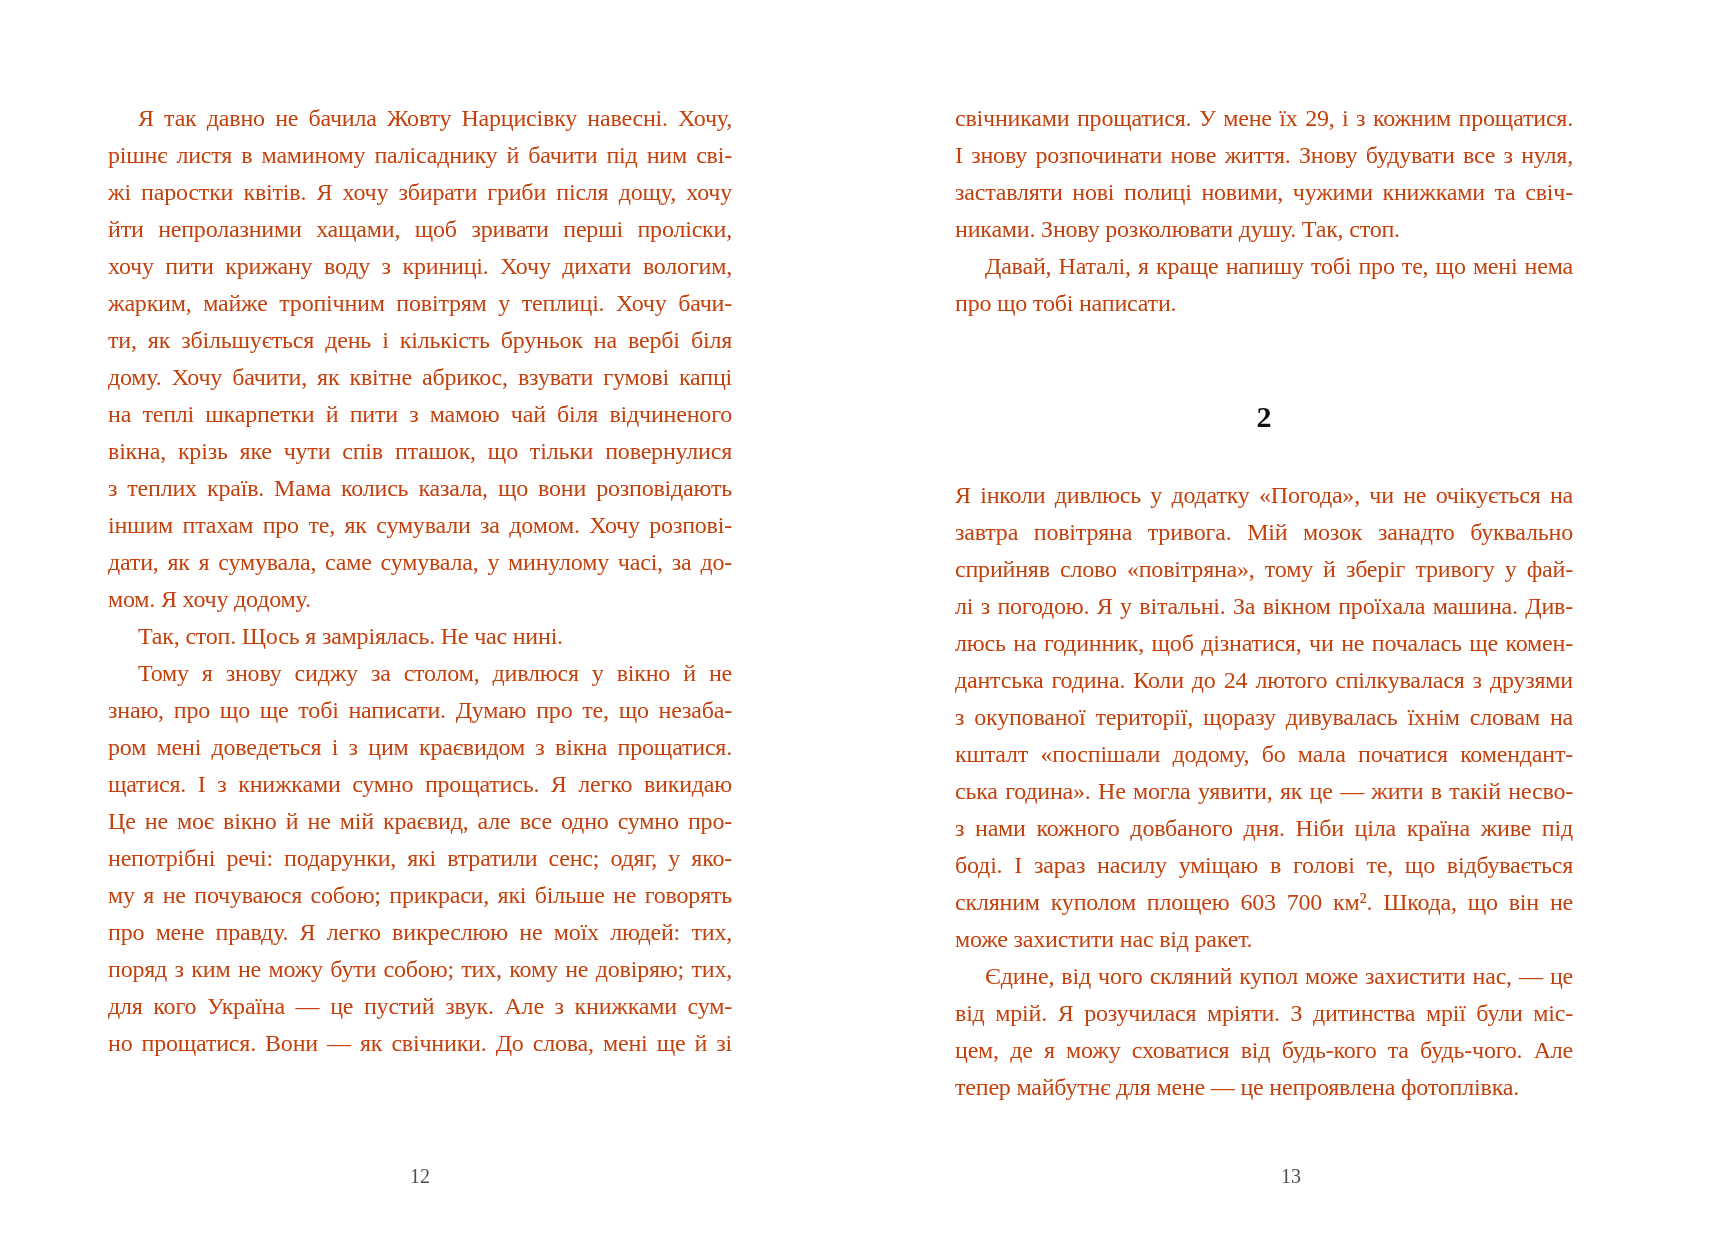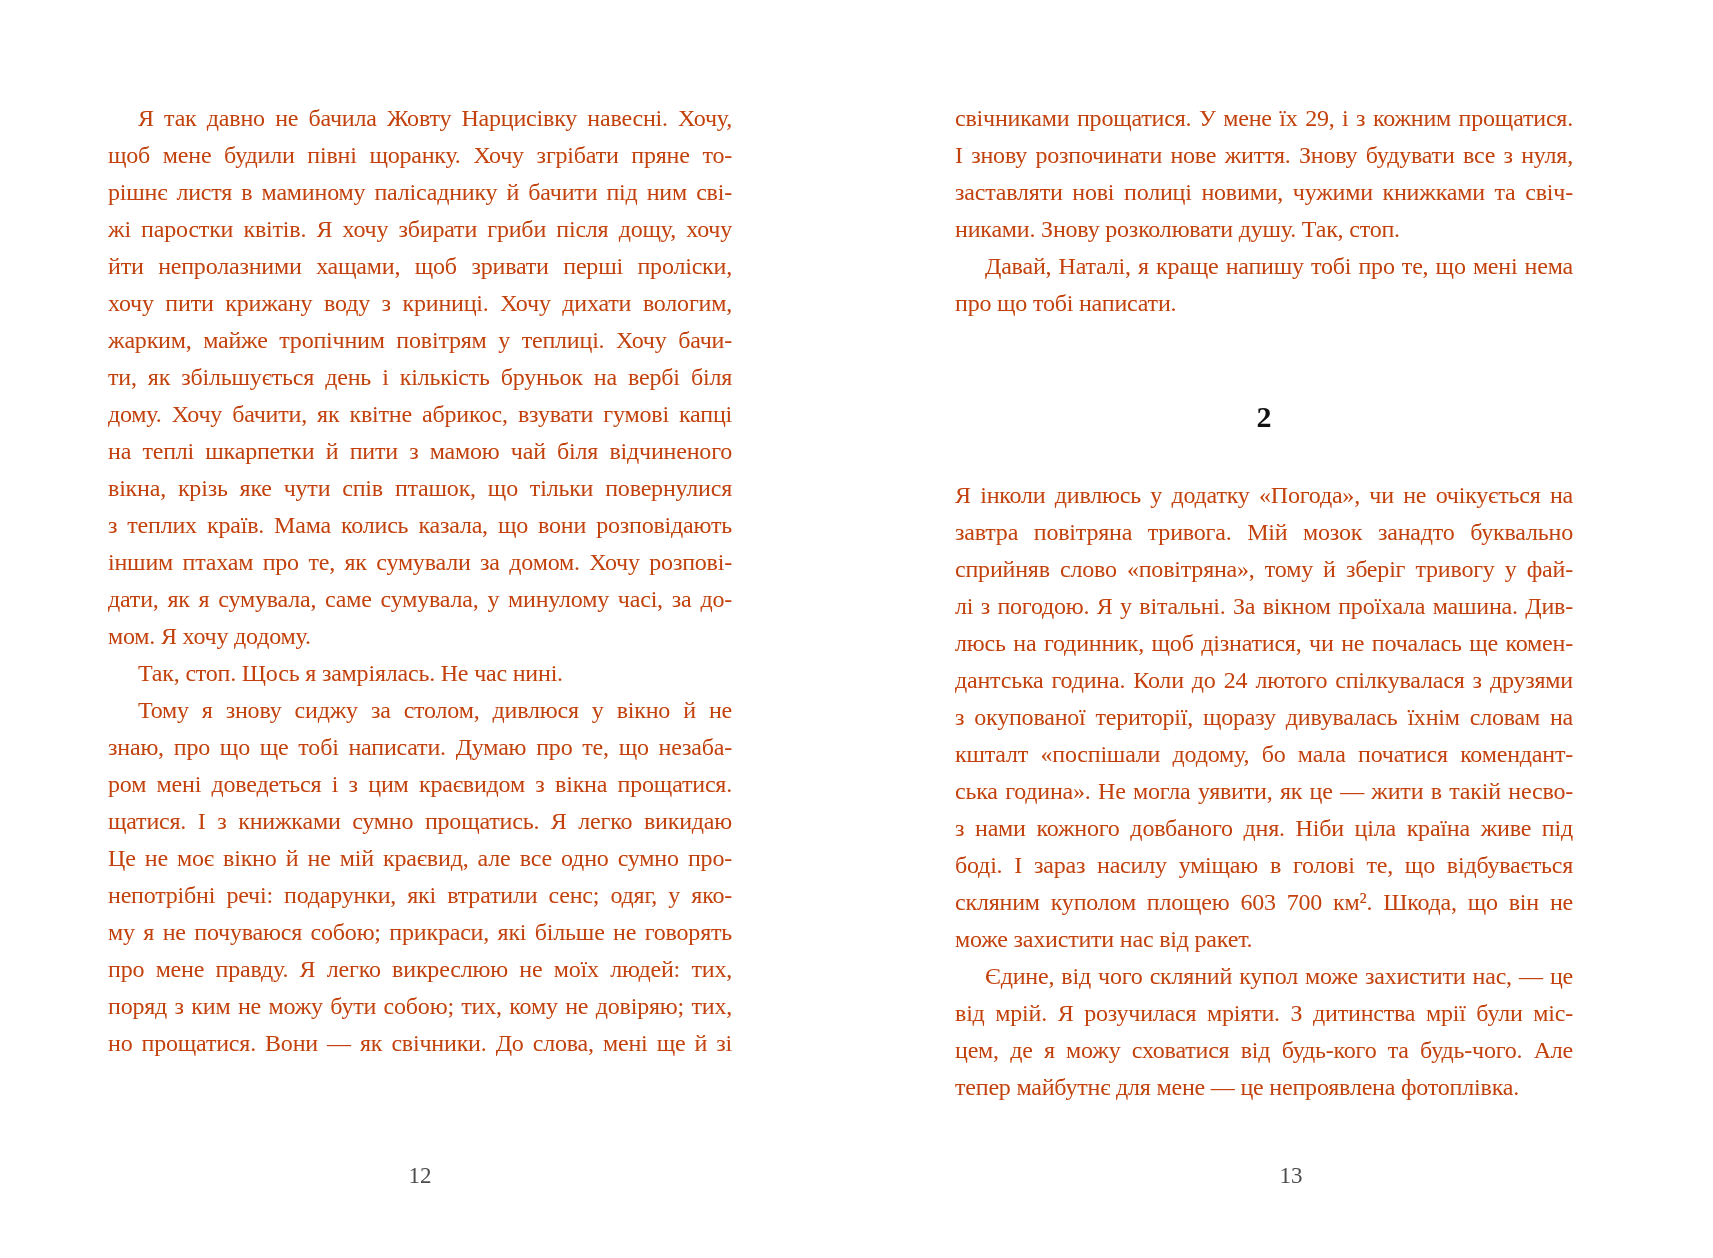--- a/index.html
+++ b/index.html
@@ -43,35 +43,34 @@
     text-align: center;
     height: 37px;
     line-height: 37px;
     margin-top: 76px;
     margin-bottom: 42px;
   }
 
   .page-number {
     position: absolute;
     top: 1162px;
-    font-size: 23px;
+    font-size: 20px;
     line-height: 28px;
     color: #4d4d4d;
     text-align: center;
   }
   #pn-left  { left: 108px; width: 624px; }
   #pn-right { left: 982px; width: 618px; }
 </style>
 </head>
 <body>
 
 <div id="page-left" class="column">
     <div class="paragraph">
       <div class="line indent">Я так давно не бачила Жовту Нарцисівку навесні. Хочу,</div>
-      <div class="line">щоб мене будили півні щоранку. Хочу згрібати пряне то-</div>
       <div class="line">рішнє листя в маминому палісаднику й бачити під ним сві-</div>
       <div class="line">жі паростки квітів. Я хочу збирати гриби після дощу, хочу</div>
       <div class="line">йти непролазними хащами, щоб зривати перші проліски,</div>
       <div class="line">хочу пити крижану воду з криниці. Хочу дихати вологим,</div>
       <div class="line">жарким, майже тропічним повітрям у теплиці. Хочу бачи-</div>
       <div class="line">ти, як збільшується день і кількість бруньок на вербі біля</div>
       <div class="line">дому. Хочу бачити, як квітне абрикос, взувати гумові капці</div>
       <div class="line">на теплі шкарпетки й пити з мамою чай біля відчиненого</div>
       <div class="line">вікна, крізь яке чути спів пташок, що тільки повернулися</div>
       <div class="line">з теплих країв. Мама колись казала, що вони розповідають</div>
@@ -85,20 +84,21 @@
     <div class="paragraph">
       <div class="line indent">Тому я знову сиджу за столом, дивлюся у вікно й не</div>
       <div class="line">знаю, про що ще тобі написати. Думаю про те, що незаба-</div>
       <div class="line">ром мені доведеться і з цим краєвидом з вікна прощатися.</div>
       <div class="line">щатися. І з книжками сумно прощатись. Я легко викидаю</div>
       <div class="line">Це не моє вікно й не мій краєвид, але все одно сумно про-</div>
       <div class="line">непотрібні речі: подарунки, які втратили сенс; одяг, у яко-</div>
       <div class="line">му я не почуваюся собою; прикраси, які більше не говорять</div>
       <div class="line">про мене правду. Я легко викреслюю не моїх людей: тих,</div>
       <div class="line">поряд з ким не можу бути собою; тих, кому не довіряю; тих,</div>
+      <div class="line">для кого Україна — це пустий звук. Але з книжками сум-</div>
       <div class="line">но прощатися. Вони — як свічники. До слова, мені ще й зі</div>
     </div>
   </div>
 <div id="page-right" class="column">
     <div class="paragraph">
       <div class="line">свічниками прощатися. У мене їх 29, і з кожним прощатися.</div>
       <div class="line">І знову розпочинати нове життя. Знову будувати все з нуля,</div>
       <div class="line">заставляти нові полиці новими, чужими книжками та свіч-</div>
       <div class="line last">никами. Знову розколювати душу. Так, стоп.</div>
     </div>

